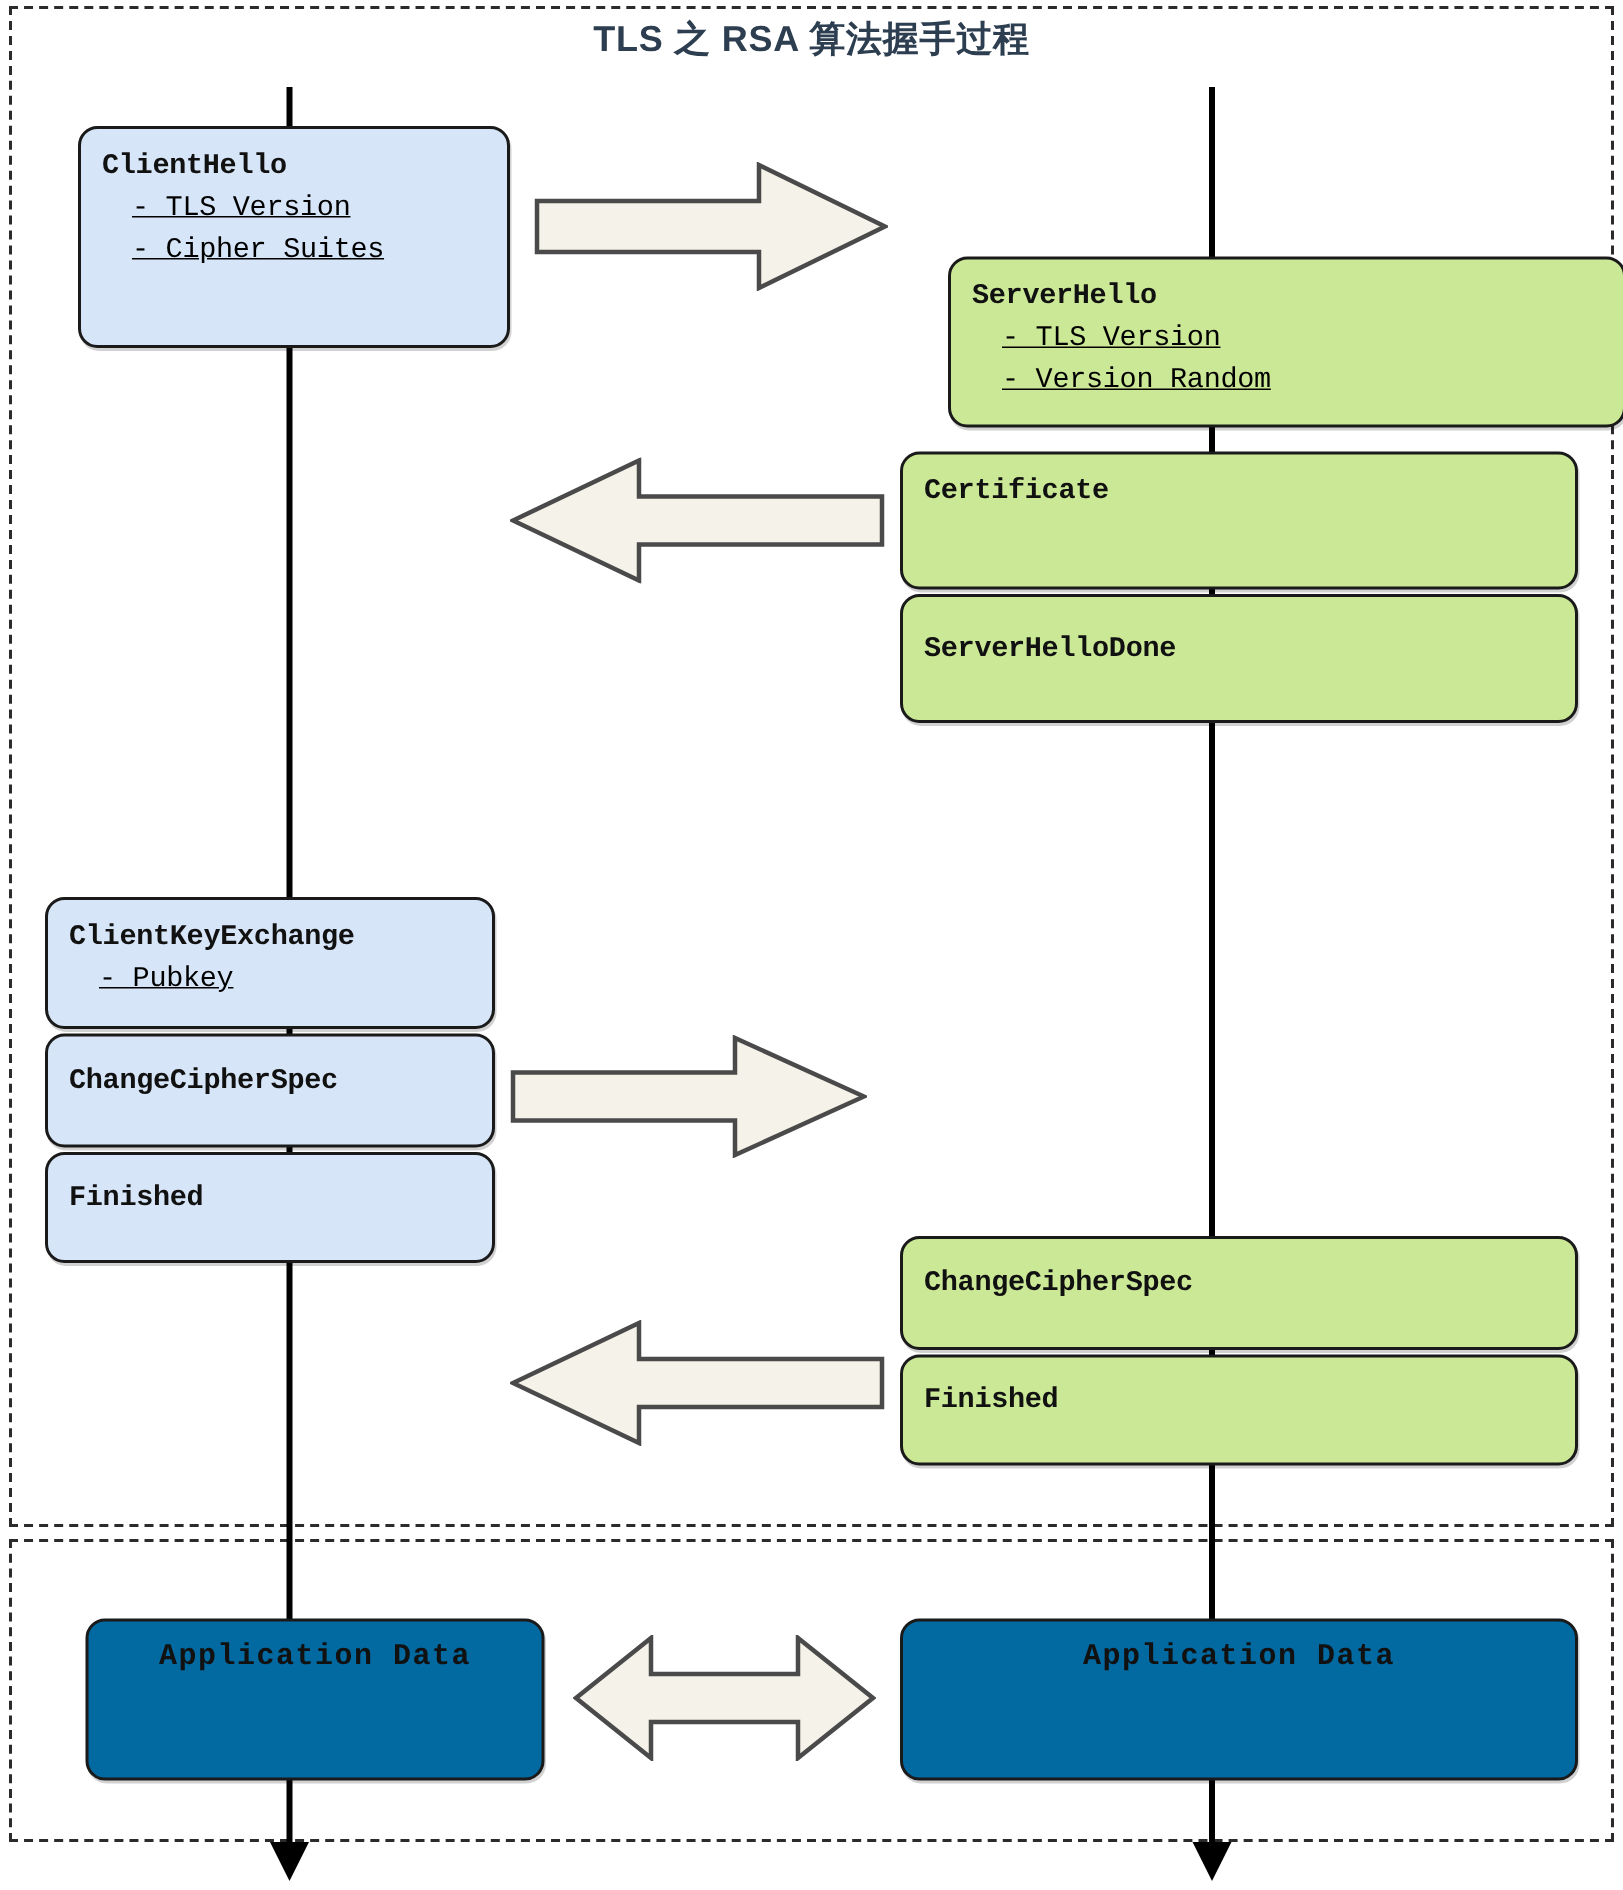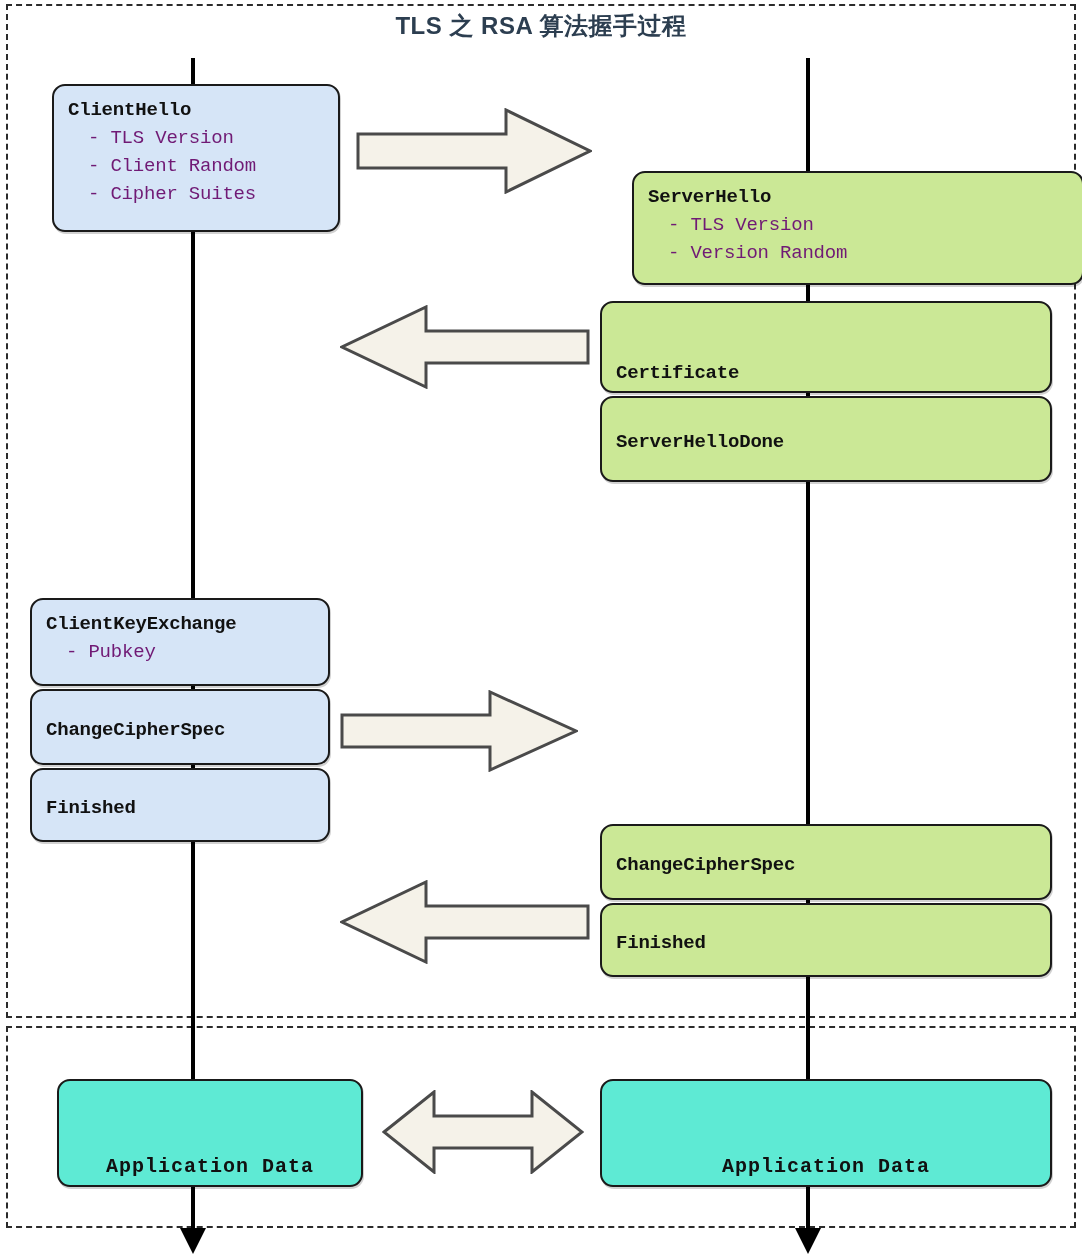--- a/index.html
+++ b/index.html
@@ -56,58 +56,59 @@
   }
   #arrowhead-client { left: 180px; top: 1228px; }
   #arrowhead-server { left: 795px; top: 1228px; }
 
   
   .msgbox {
     position: absolute;
     box-sizing: border-box;
     border: 2.6px solid #1a1a1a;
     border-radius: 13px;
-    padding: 10px 14px 4px 14px;
+    padding: 10px 14px 24px 14px;
     font-size: 19px;
     line-height: 28px;
     color: #111111;
     box-shadow: 1px 2px 0 rgba(0,0,0,0.18);
   }
   .msgbox.client { background: #d6e5f7; }
   .msgbox.server { background: #cbe896; }
   .msgbox.appdata {
-    background: #5eead4;
+    background: #0369a1;
     text-align: center;
     display: flex;
-    align-items: flex-end;
+    align-items: flex-start;
     justify-content: center;
   }
   .msg-title {
     font-weight: bold;
     white-space: pre;
     letter-spacing: -0.2px;
   }
   .msg-item {
     font-weight: normal;
-    color: #701a75;
+    color: #000000;
     white-space: pre;
     padding-left: 20px;
     letter-spacing: -0.2px;
+    text-decoration: underline;
   }
   .appdata-label {
     font-weight: bold;
     font-size: 20px;
     letter-spacing: 1px;
     white-space: pre;
   }
 
   
   #box-client-hello       { left: 52px;  top: 84px;  width: 288px; height: 148px; }
   #box-server-hello       { left: 632px; top: 156px; width: 452px; height: 114px; margin-top: 15px; }
-  #box-certificate        { left: 600px; top: 301px; width: 452px; height: 92px;  display:flex; align-items:flex-end; }
+  #box-certificate        { left: 600px; top: 301px; width: 452px; height: 92px;  display:flex; align-items:flex-start; }
   #box-server-hello-done  { left: 600px; top: 396px; width: 452px; height: 86px;  display:flex; align-items:center; }
   #box-client-key-exch    { left: 30px;  top: 598px; width: 300px; height: 88px; }
   #box-client-ccs         { left: 30px;  top: 689px; width: 300px; height: 76px;  display:flex; align-items:center; }
   #box-client-finished    { left: 30px;  top: 768px; width: 300px; height: 74px;  display:flex; align-items:center; }
   #box-server-ccs         { left: 600px; top: 824px; width: 452px; height: 76px;  display:flex; align-items:center; }
   #box-server-finished    { left: 600px; top: 903px; width: 452px; height: 74px;  display:flex; align-items:center; }
   #box-appdata-client     { left: 57px;  top: 1079px; width: 306px; height: 108px; }
   #box-appdata-server     { left: 600px; top: 1079px; width: 452px; height: 108px; }
 
   
@@ -129,21 +130,20 @@
   <div id="title">TLS 之 RSA 算法握手过程</div>
 
   <div class="lifeline" id="lifeline-client"></div>
   <div class="lifeline" id="lifeline-server"></div>
   <div class="lifeline-head" id="arrowhead-client"></div>
   <div class="lifeline-head" id="arrowhead-server"></div>
 
   <div class="msgbox client" id="box-client-hello">
     <div class="msg-title">ClientHello</div>
     <div class="msg-item">- TLS Version</div>
-    <div class="msg-item">- Client Random</div>
     <div class="msg-item">- Cipher Suites</div>
   </div>
 
   <div class="msgbox server" id="box-server-hello">
     <div class="msg-title">ServerHello</div>
     <div class="msg-item">- TLS Version</div>
     <div class="msg-item">- Version Random</div>
   </div>
 
   <div class="msgbox server" id="box-certificate">

